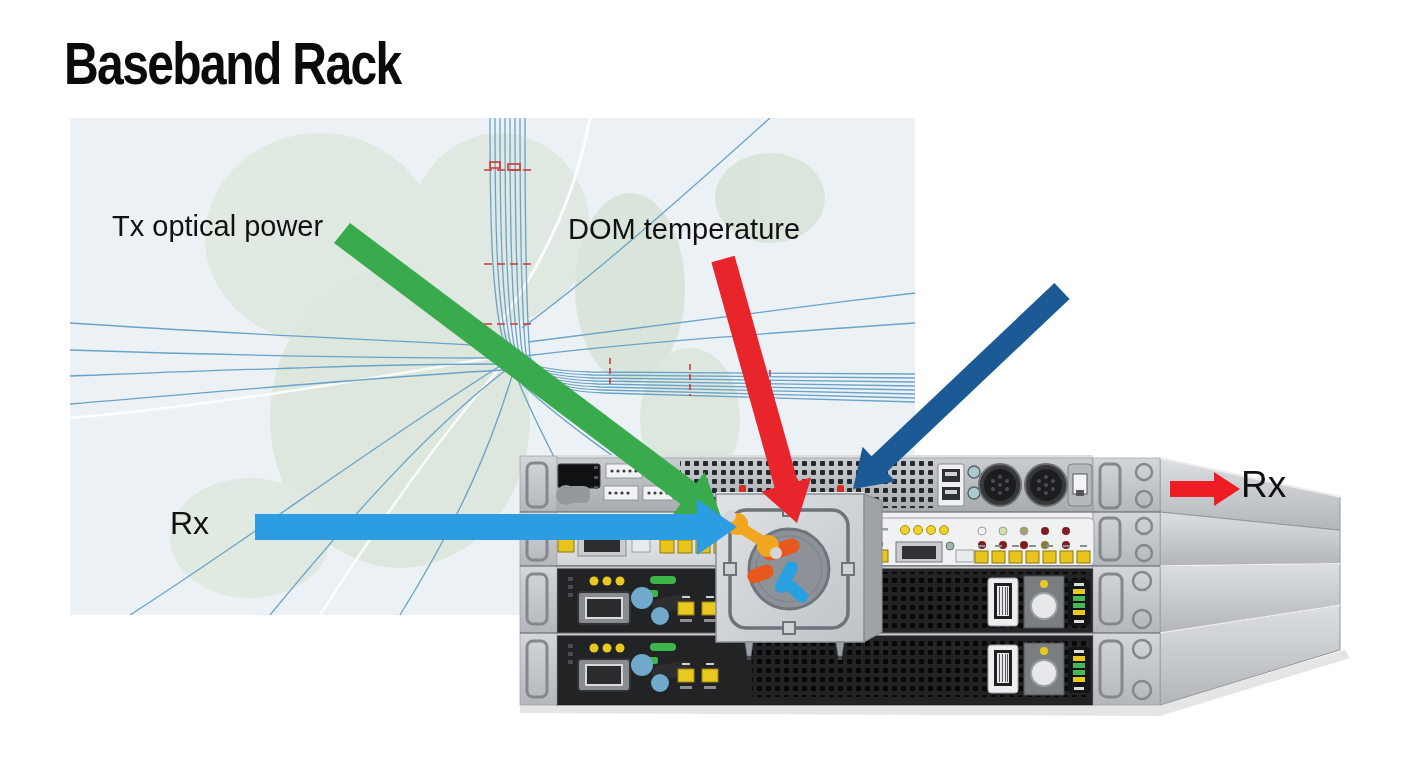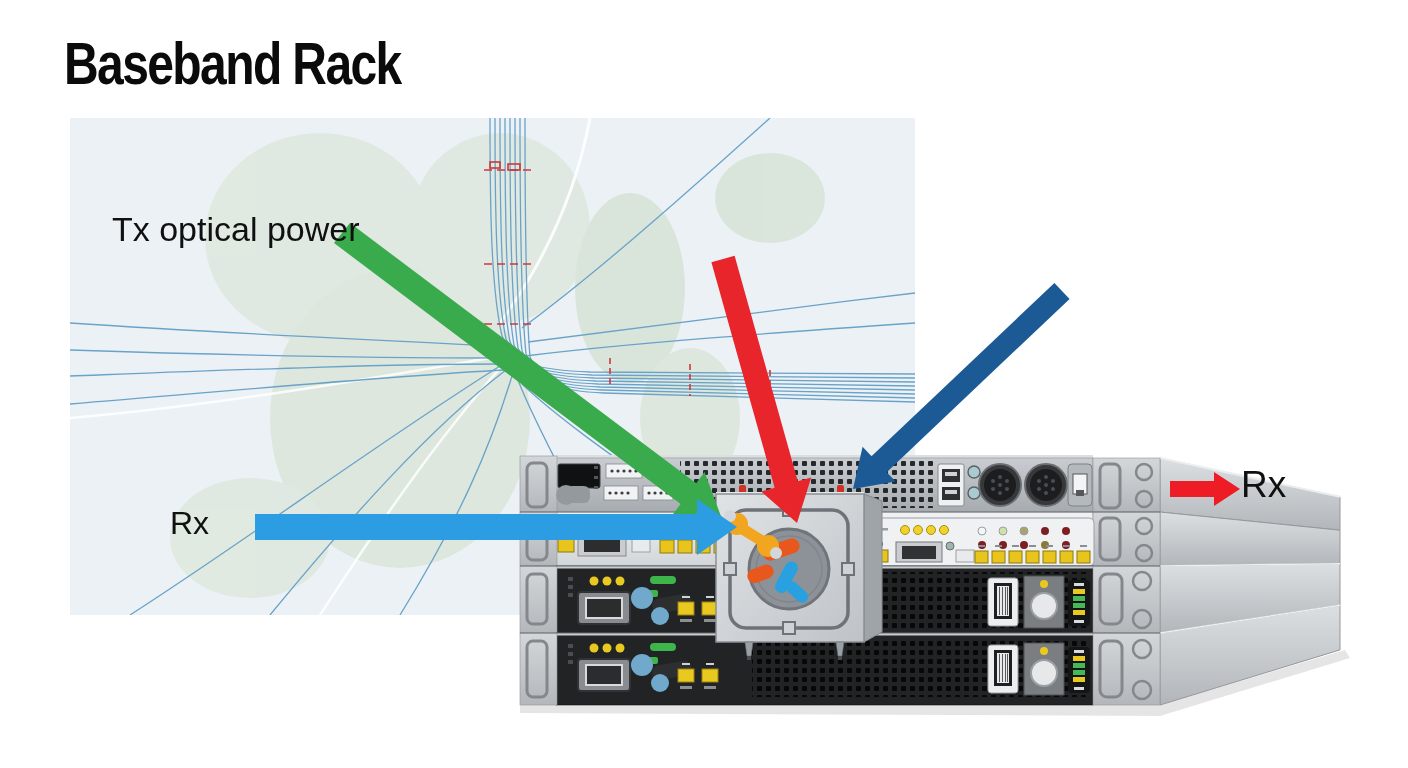--- a/index.html
+++ b/index.html
@@ -2,21 +2,21 @@
 <html><head>
 <meta charset="utf-8">
 <style>
   html,body{margin:0;padding:0;background:#ffffff;}
   #canvas{position:relative;width:1408px;height:768px;background:#ffffff;overflow:hidden;
           font-family:"Liberation Sans", sans-serif;}
   #scene{position:absolute;left:0;top:0;}
   .lbl{position:absolute;color:#101010;white-space:nowrap;line-height:1;}
   #title{left:64px;top:34px;font-size:60px;font-weight:800;letter-spacing:-2px;
          transform:scaleX(0.8);transform-origin:left top;color:#0b0b0b;}
-  #lbl-tx{left:112px;top:212px;font-size:34px;}
+  #lbl-tx{left:112px;top:212px;font-size:29px;}
   #lbl-dom{left:568px;top:215px;font-size:29px;}
   #lbl-rxs{left:1072px;top:246px;font-size:29px;}
   #lbl-rx-left{left:170px;top:507px;font-size:32px;}
   #lbl-rx-right{left:1241px;top:466px;font-size:37px;}
 </style>
 </head>
 <body>
 
 <div id="canvas">
 
@@ -434,16 +434,17 @@
     <polygon points="334,243 680.6,504.1 672.2,515.3 722,519 704.6,472.1 696.2,483.3 350,223" fill="#3aab4c"></polygon>
     <polygon points="711.4,262.2 774.6,487.7 761.2,491.5 797,523 811.2,477.5 797.8,481.3 734.6,255.8" fill="#e8252b"></polygon>
     <polygon points="1054.4,283 871.5,456.2 862.6,446.8 853,489 895.6,481.6 886.7,472.2 1069.6,299" fill="#1c5a96"></polygon>
     <polygon points="255,514 697,514 697,499 737,527 697,555 697,540 255,540" fill="#2c9ce3"></polygon>
     <polygon points="1170,481 1214,481 1214,472 1240,489 1214,506 1214,497 1170,497" fill="#ee1c25"></polygon>
   </g>
 </svg>
 
 <div class="lbl" id="title">Baseband Rack</div>
 <div class="lbl" id="lbl-tx">Tx optical power</div>
+<div class="lbl" id="lbl-dom">DOM temperature</div>
 <div class="lbl" id="lbl-rx-left">Rx</div>
 <div class="lbl" id="lbl-rx-right">Rx</div>
 
 </div>
 
 </body></html>

